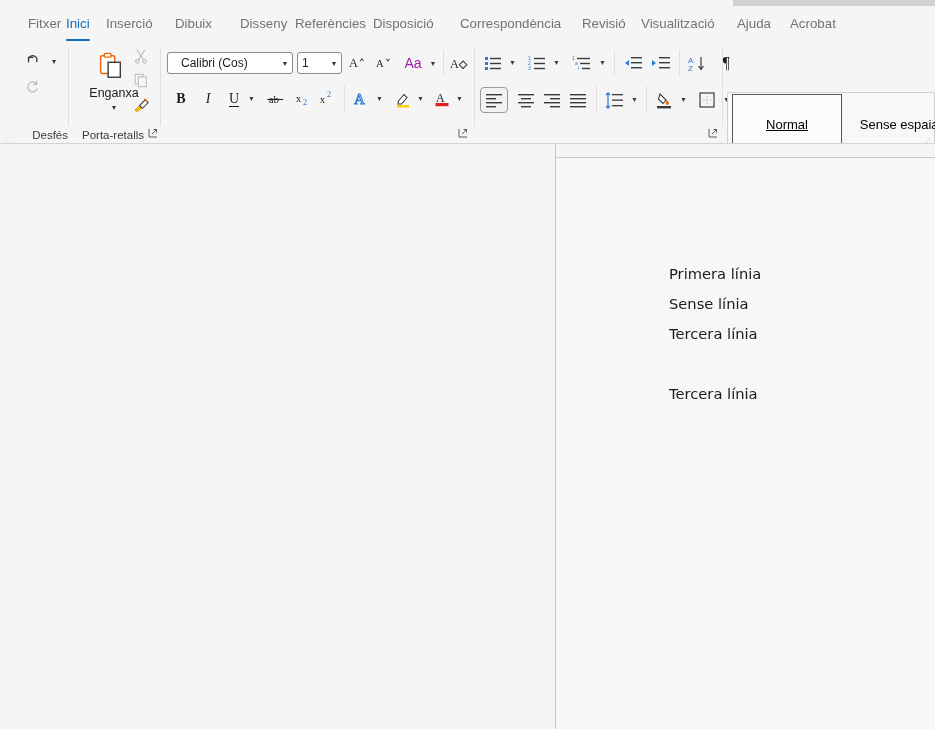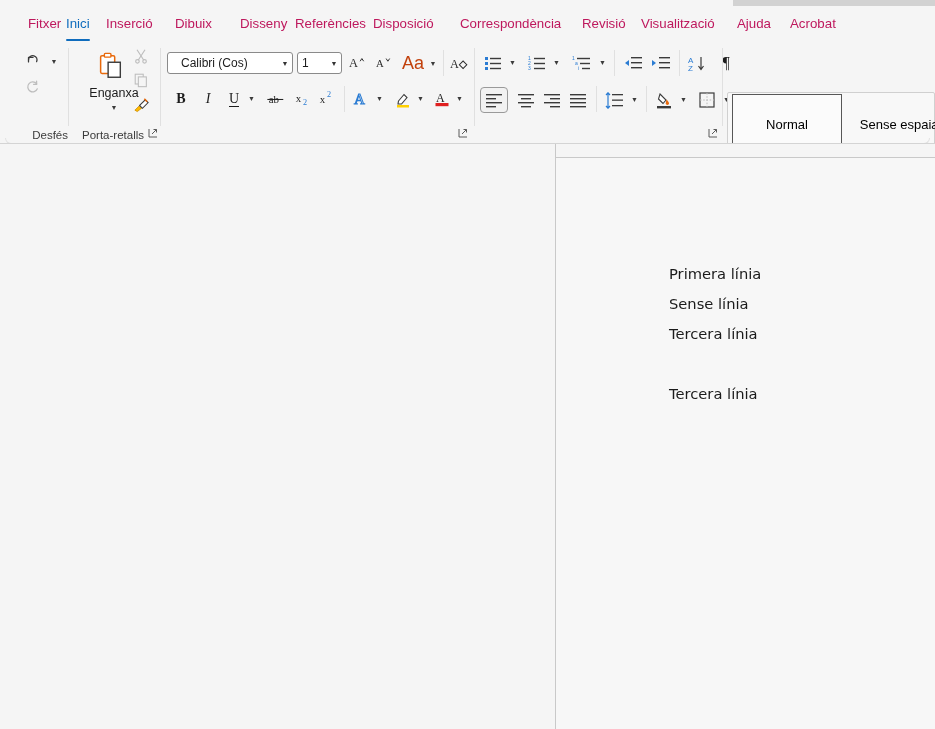--- a/index.html
+++ b/index.html
@@ -23,21 +23,21 @@
     background: #f5f5f5;
   }
 
   
   .tabstrip {
     position: absolute; left: 0; top: 6px; width: 935px; height: 36px;
     background: #f5f5f5;
   }
   .tab {
     position: absolute; top: 7px; height: 24px;
-    font-size: 13.3px; color: #be185d; line-height: 22px;
+    font-size: 13.3px; color: #737373; line-height: 22px;
     white-space: nowrap; cursor: default;
   }
   .tab.active { color: #0f6cbd; }
   .tab.active::after {
     content: ""; position: absolute; left: 0; right: 0; bottom: -4px;
     height: 2.5px; background: #0f6cbd; border-radius: 1px;
   }
 
   
   .ribbon {
@@ -228,21 +228,21 @@
         </svg>
       </div>
       <div class="btn" style="left:209px; top:10px; width:24px; height:22px;">
         <svg width="18" height="16" viewBox="0 0 20 18">
           <text x="2" y="14" font-family="Liberation Serif, serif" font-size="12" fill="#2b2b2b">A</text>
           <path d="M13.5 4 L15.5 7 L17.5 4" fill="none" stroke="#2b2b2b" stroke-width="1.1"></path>
         </svg>
       </div>
 
       <div class="btn" style="left:236px; top:10px; width:30px; height:22px;">
-        <span style="font-size:18px; color:#c2410c;">Aa</span>
+        <span style="font-size:14px; color:#a21caf;">Aa</span>
       </div>
       <div class="btn" style="left:265px; top:12px; width:12px; height:18px;">
         <span class="caret">▼</span>
       </div>
 
       <div class="group-sep" style="left:281px; top:8px; height:26px;"></div>
 
       <div class="btn" style="left:285px; top:10px; width:24px; height:22px;">
         <svg width="19" height="17" viewBox="0 0 20 18">
           <text x="0" y="14" font-family="Liberation Serif, serif" font-size="13" fill="#2b2b2b">A</text>
@@ -470,21 +470,21 @@
         <svg width="10" height="10" viewBox="0 0 10 10">
             <path d="M1 1 L1 9 L9 9" fill="none" stroke="#5a5a5a" stroke-width="1"></path>
             <path d="M8.5 1.5 L4 6" stroke="#5a5a5a" stroke-width="1"></path>
             <path d="M8.5 1.5 L8.5 4.5 M8.5 1.5 L5.5 1.5" stroke="#5a5a5a" stroke-width="1"></path>
           </svg>
       </div>
     </div>
     <div class="group-sep" style="left:722px;"></div>
 
     <div class="style-gallery">
-      <div class="style-item selected" style="left:4px; width:110px;">
+      <div class="style-item selected" style="left:4px; width:110px;text-decoration:underline;">
         <span>Normal</span>
       </div>
       <div class="style-item" style="left:118px; width:110px;">
         <span>Sense espaiat</span>
       </div>
     </div>
 
   </div>
 
   <div class="ribbon-round"></div>

